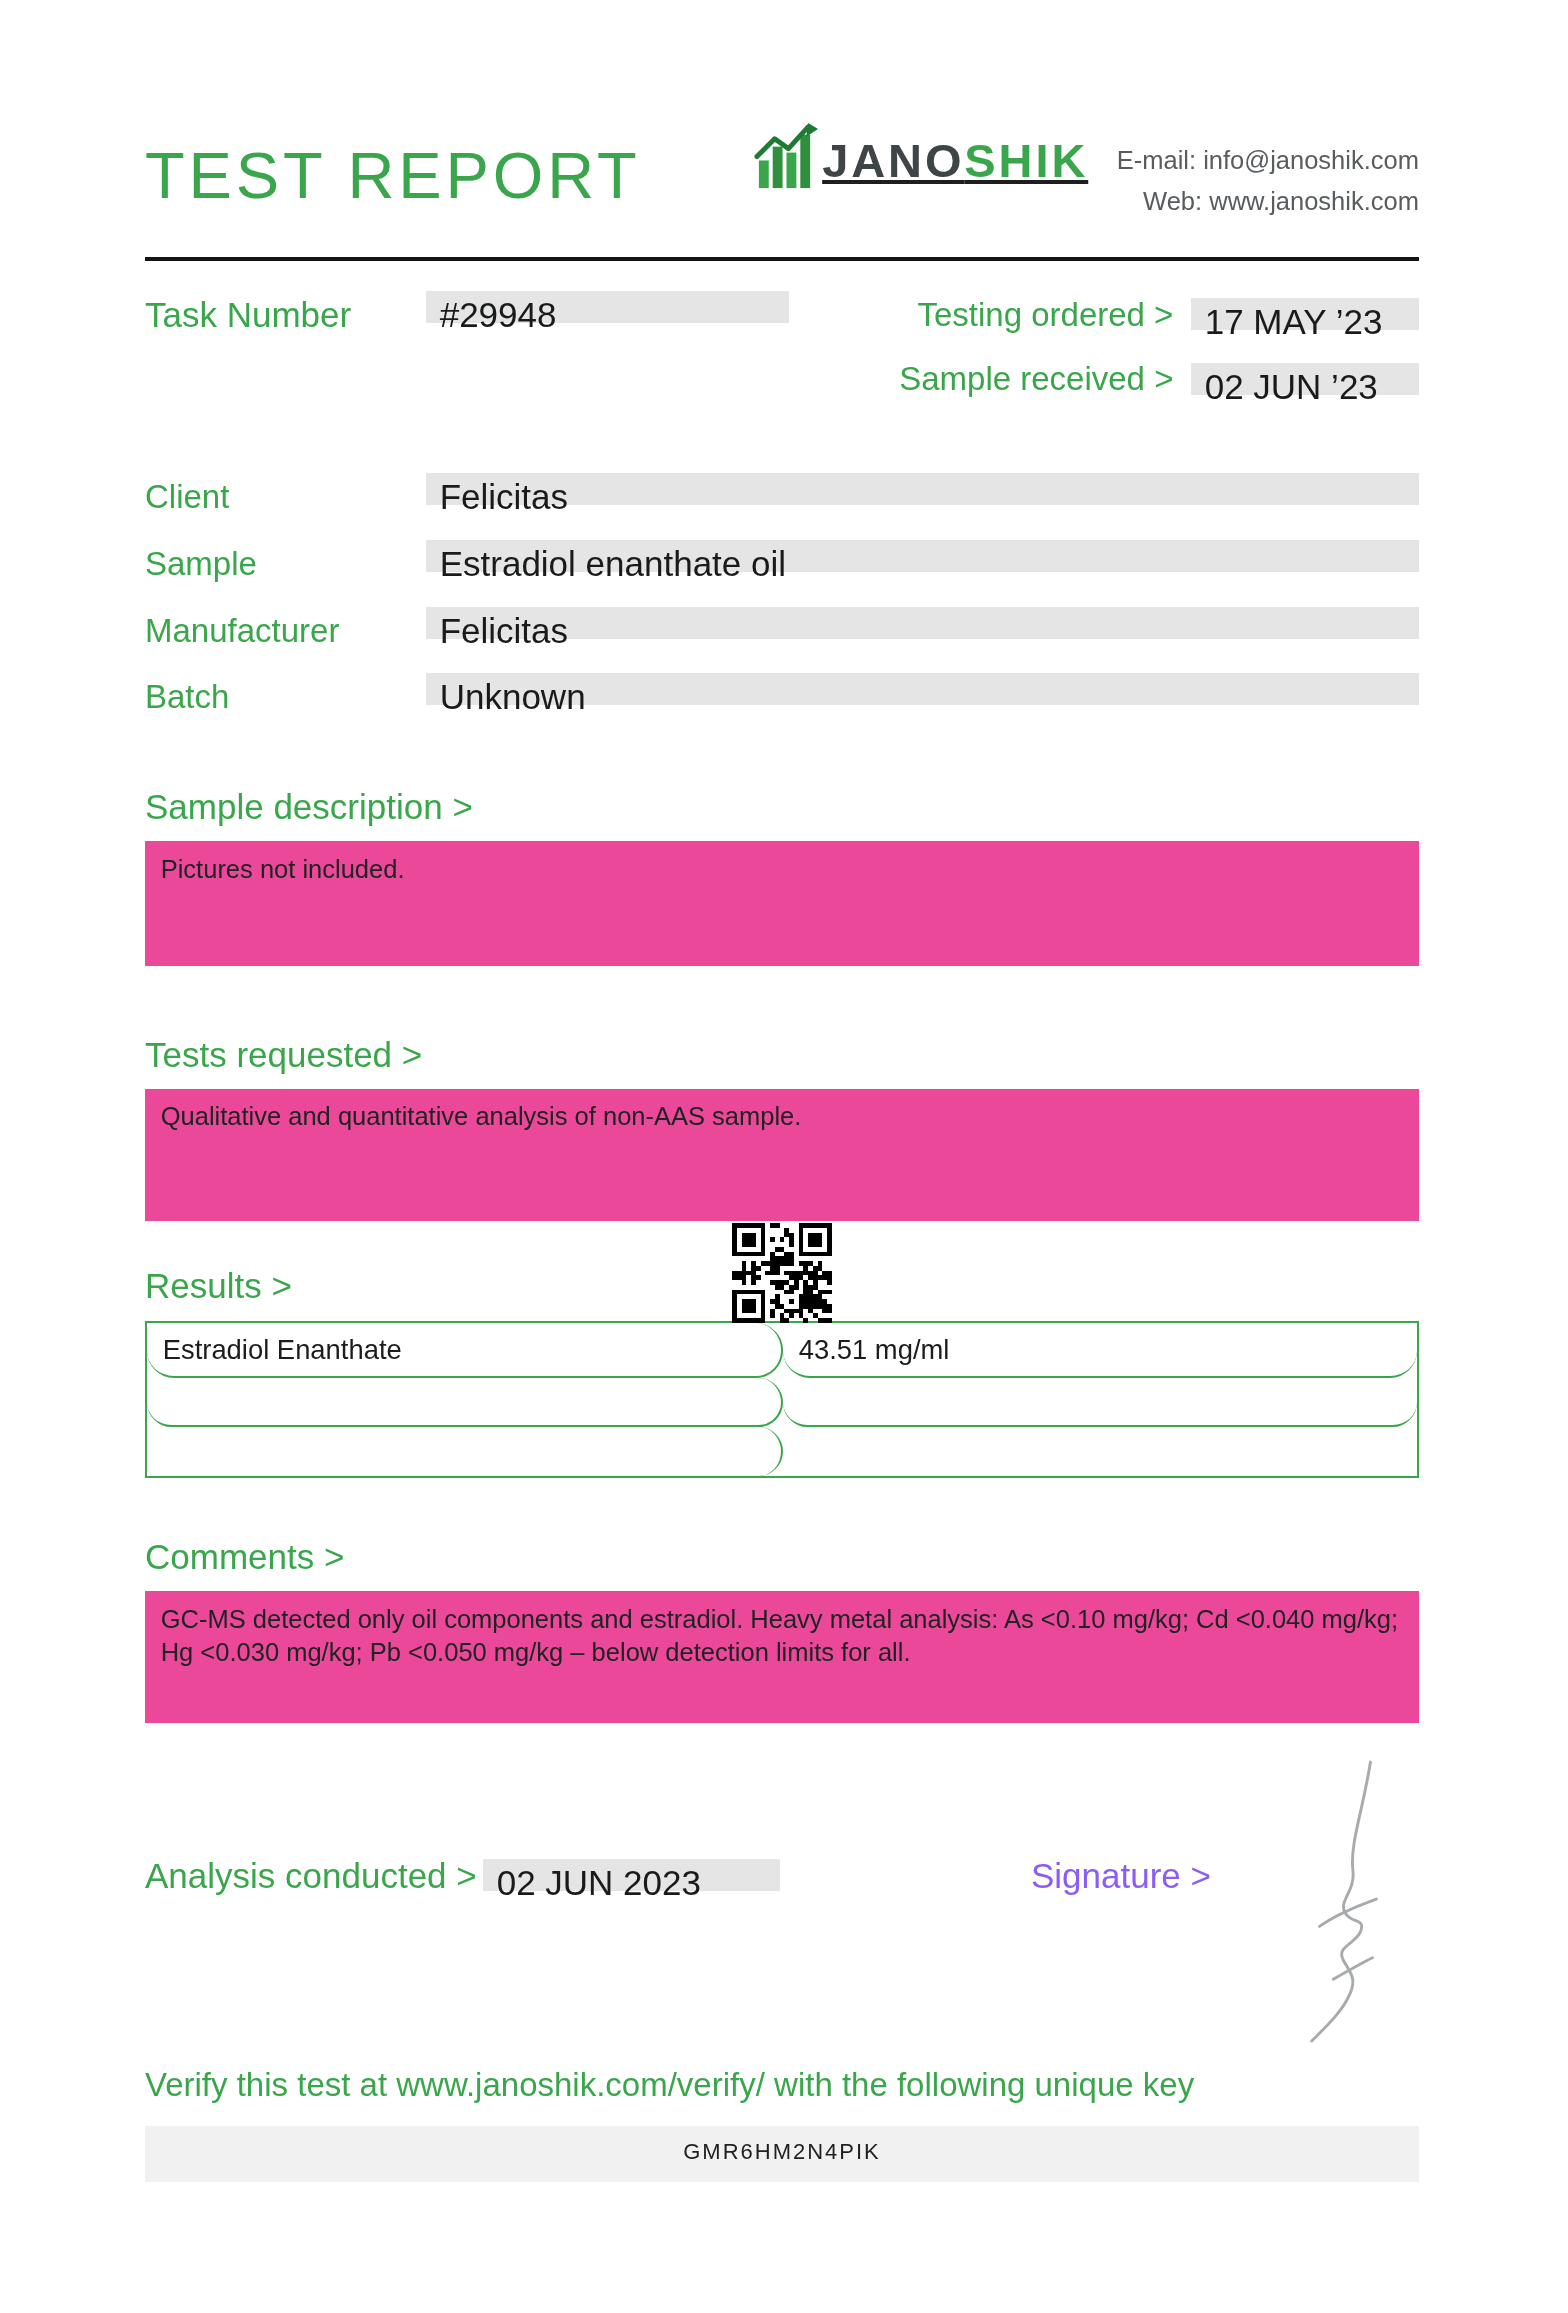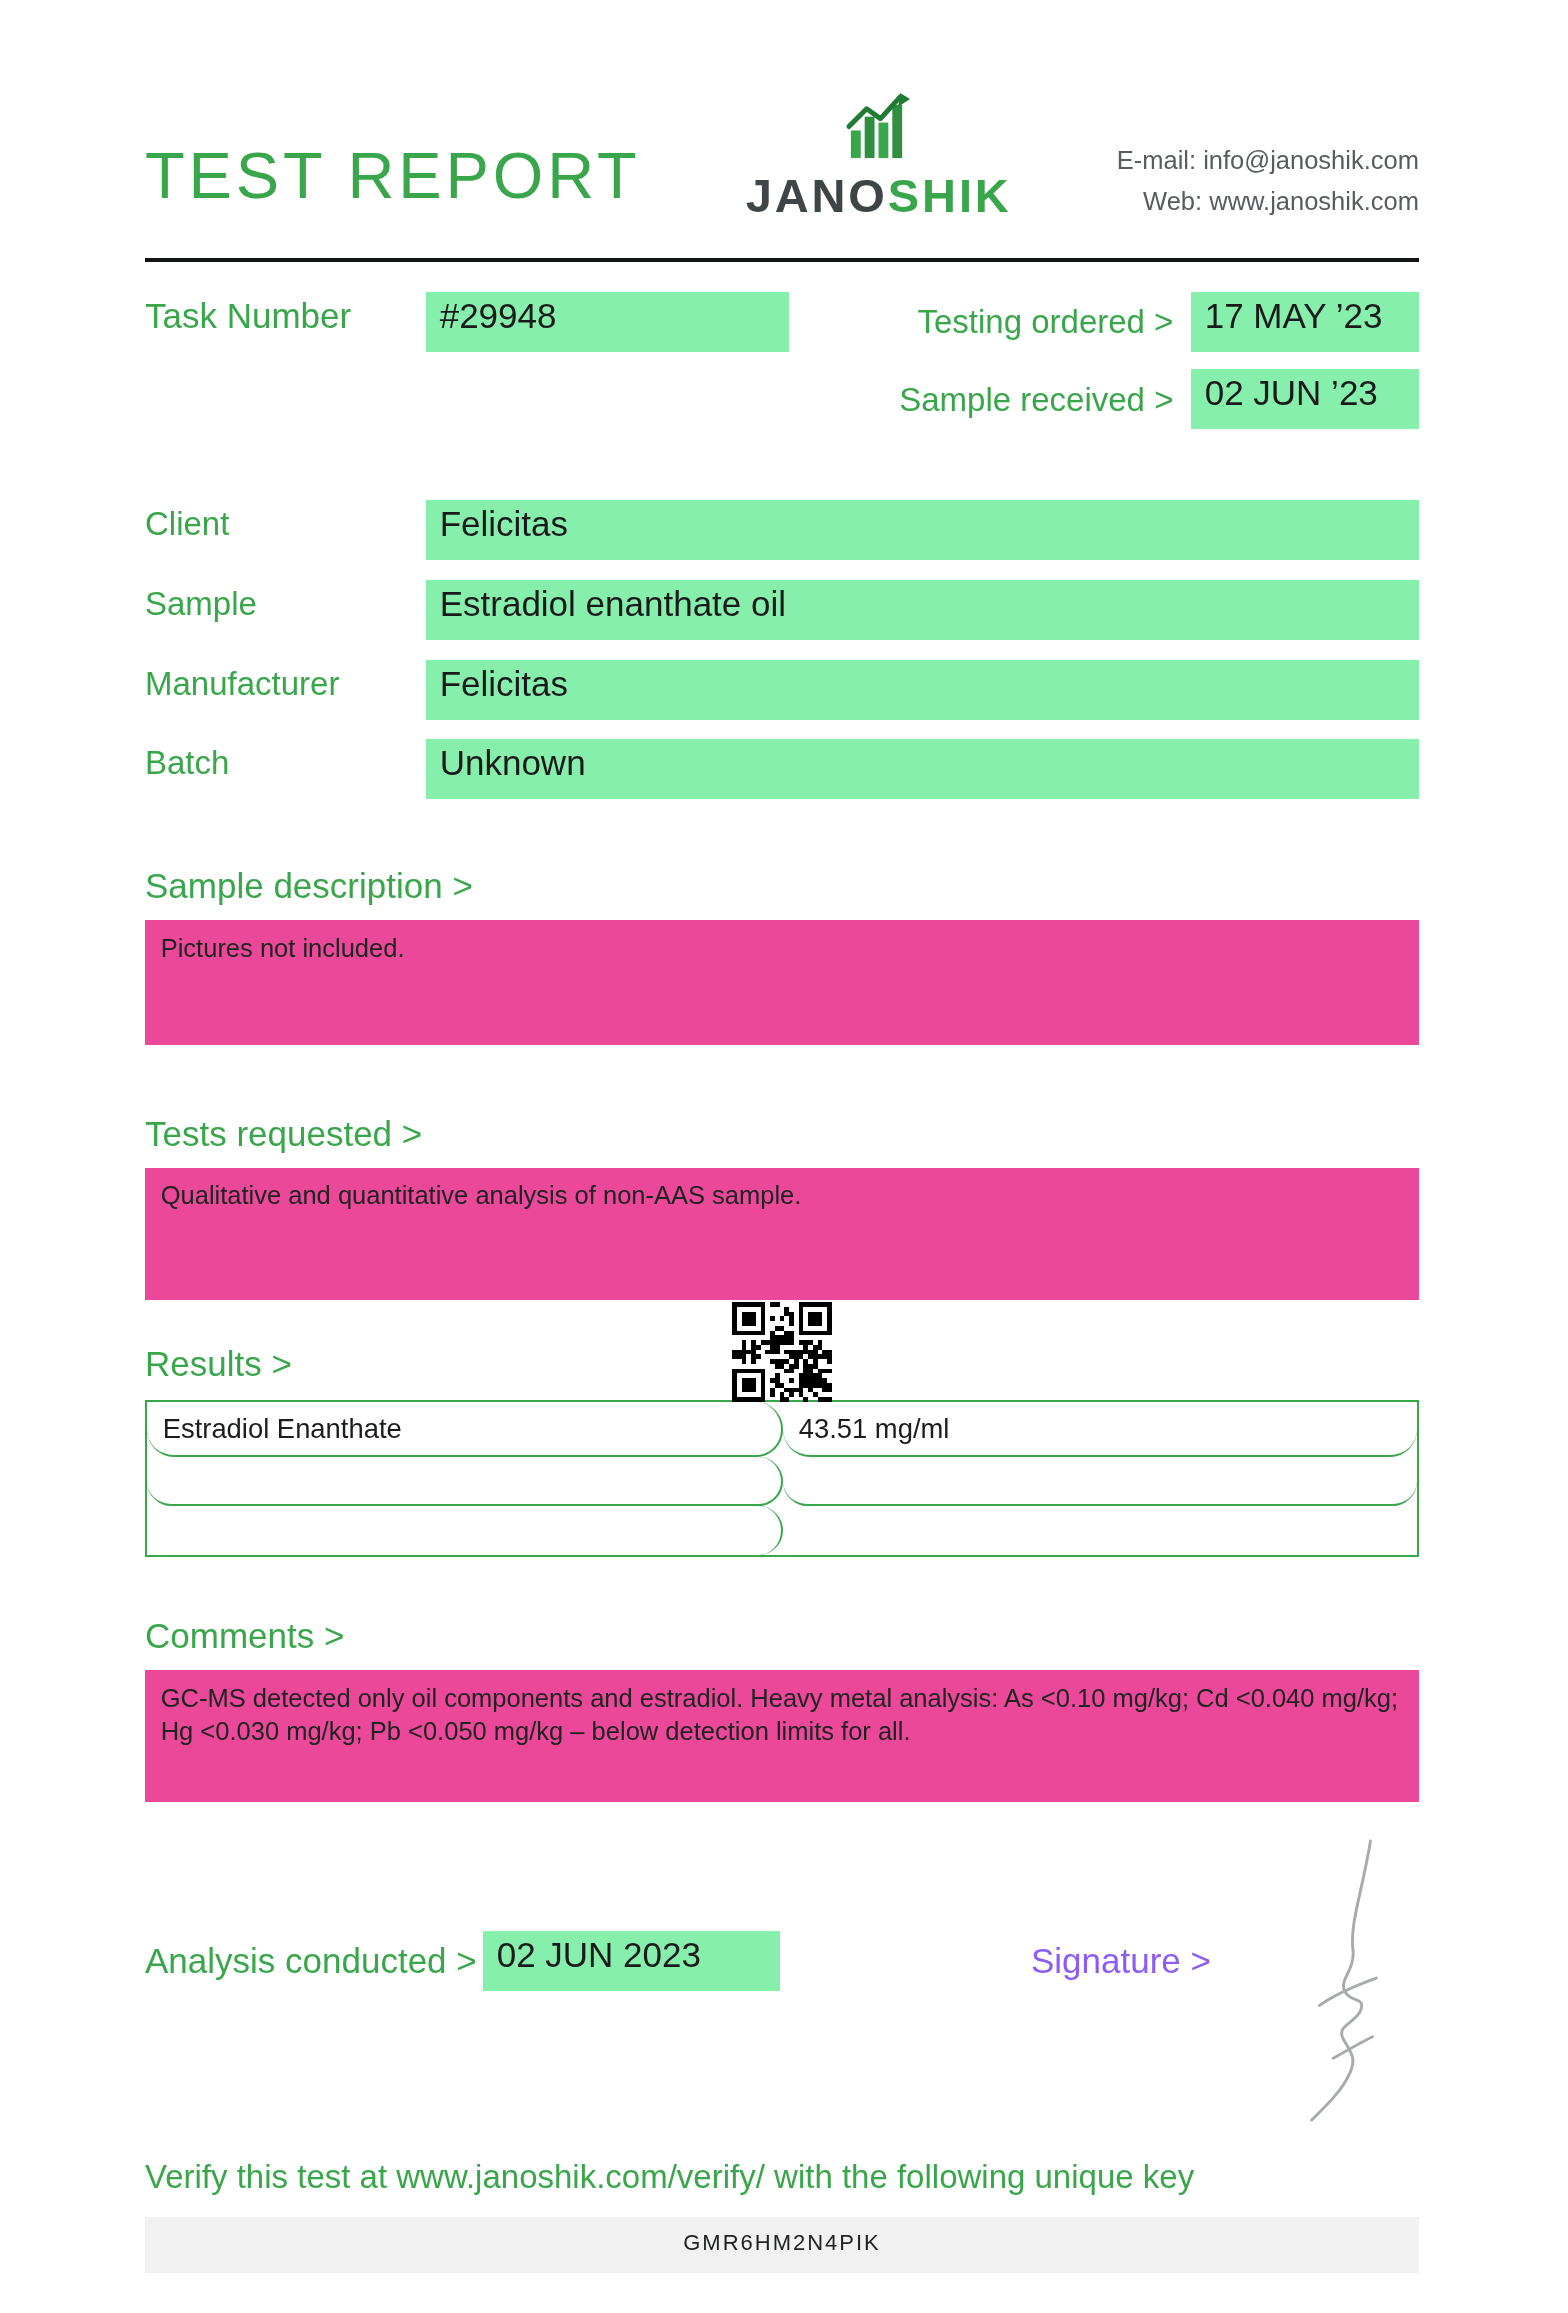--- a/index.html
+++ b/index.html
@@ -3,34 +3,34 @@
 <meta charset="utf-8">
 <style>
   * { margin:0; padding:0; box-sizing:border-box; }
   html,body { background:#ffffff; }
   body { font-family:"Liberation Sans", sans-serif; color:#1d1f1f; }
   .page { position:relative; width:1568px; height:2313px; background:#fff; overflow:hidden; }
 
   
   .header { display:flex; justify-content:space-between; margin:93px 149px 0 145px; }
   .title { font-size:65px; font-weight:500; letter-spacing:3.9px; color:#3aa64b; margin-top:47px; line-height:1.1; white-space:nowrap; }
-  .logo { display:flex; flex-direction:column; align-items:center; width:255px; }
+  .logo { display:flex; flex-direction:row; align-items:center; width:255px;text-decoration:underline; }
   .logo-icon { width:71px; height:69px; display:block; }
   .logo-text { margin-top:5.9px; font-size:47px; font-weight:bold; letter-spacing:2.9px; white-space:nowrap; }
   .logo-jano { color:#3f4446; }
   .logo-shik { color:#3aa64b; }
   .contact { margin-top:47px; text-align:right; font-size:25.5px; color:#585c5e; line-height:41px; white-space:nowrap; }
   .rule { height:3.9px; background:#121415; margin:35px 149px 0 145px; }
 
   
   .meta { display:flex; justify-content:space-between; margin:30px 149px 0 145px; }
   .label { color:#3aa64b; font-size:33px; }
   .task-label { font-size:35px; width:281px; line-height:47px; flex:none; }
   .meta-left { display:flex; align-items:flex-start; }
-  .value-bar { background:#86efac; height:60px; line-height:47px; font-size:35px; color:#191b1b; padding-left:13.7px; }
+  .value-bar { background:#e5e5e5; height:32px; line-height:47px; font-size:35px; color:#191b1b; padding-left:13.7px; }
   .task-value { width:363px; }
   .meta-right { display:flex; flex-direction:column; gap:17.6px; }
   .meta-row { display:flex; align-items:center; }
   .meta-row .label { width:299px; text-align:right; padding-right:17.6px; line-height:47px; }
   .date-value { width:228px; }
 
   
   .info { margin:71px 149px 0 145px; }
   .info-row { display:flex; margin-bottom:19.6px; }
   .info-label { width:281px; flex:none; line-height:47px; }

